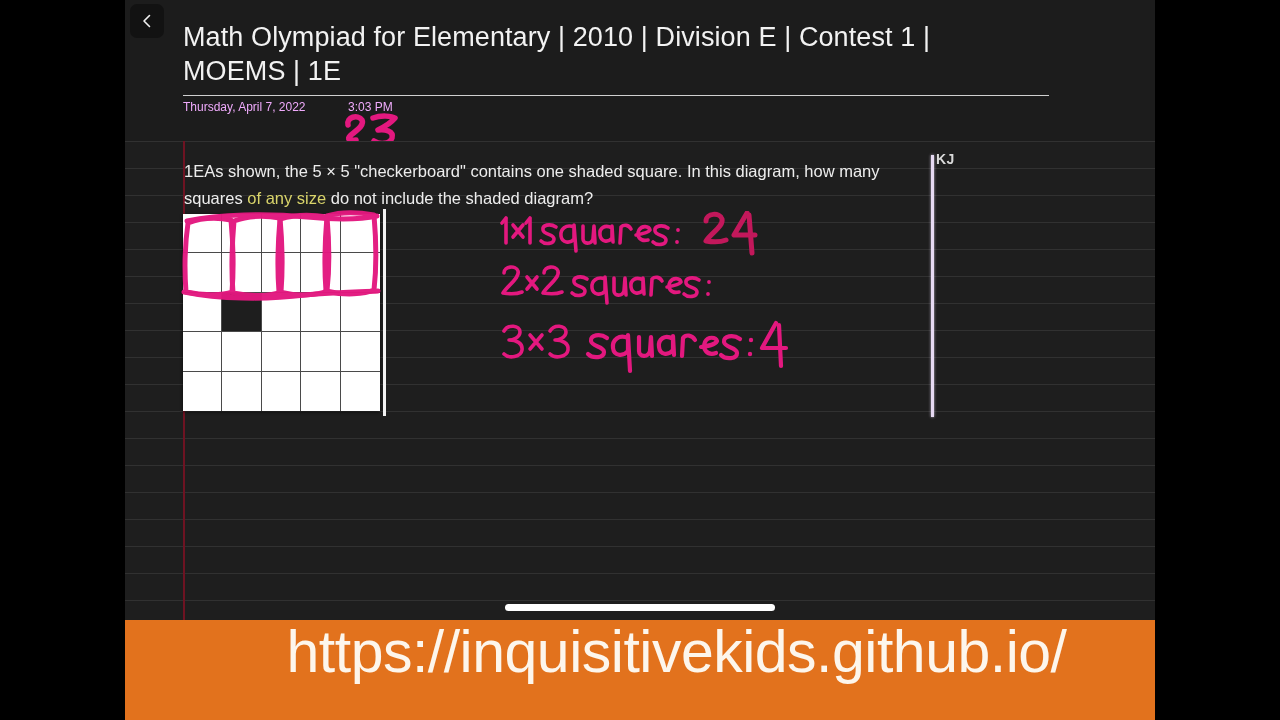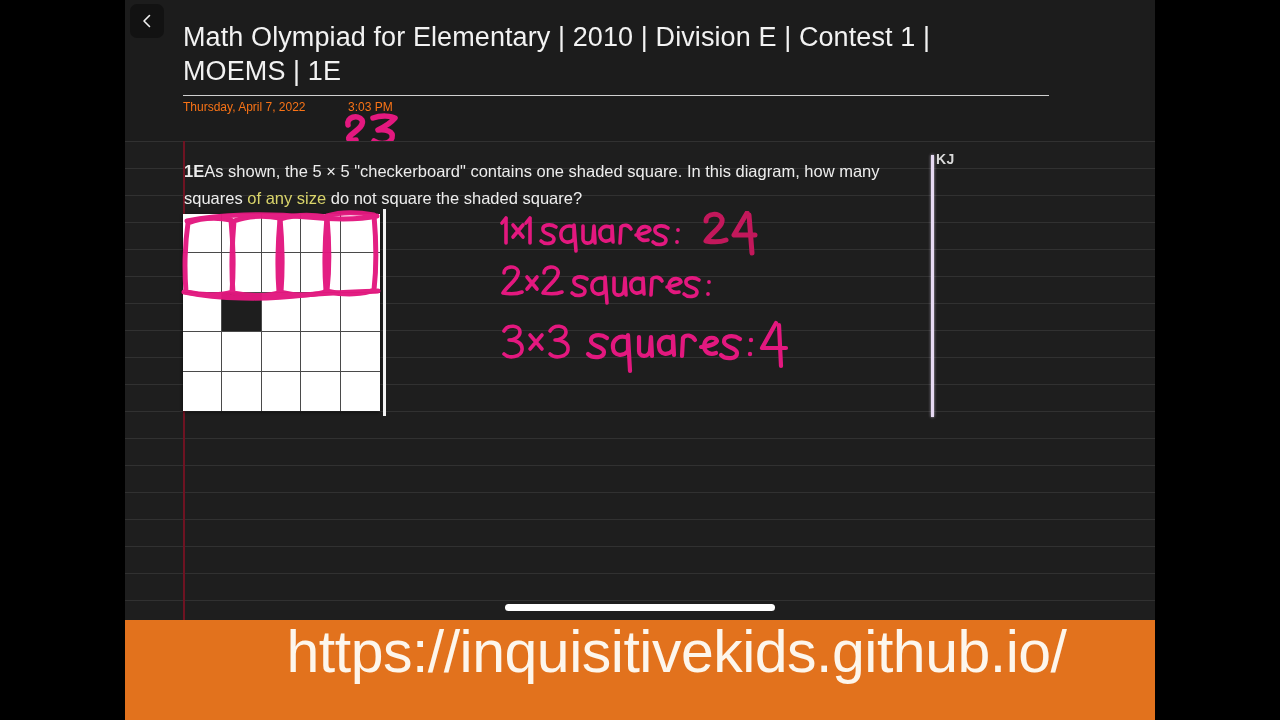--- a/index.html
+++ b/index.html
@@ -76,42 +76,42 @@
   #title-rule {
     position: absolute;
     left: 58px; top: 95px;
     width: 866px; height: 1px;
     background: #cfcfcf;
   }
   #meta {
     position: absolute;
     left: 58px; top: 99px;
     display: flex;
-    color: #f97316;
+    color: #f0abfc;
     font-size: 12px;
     line-height: 16px;
     justify-content: center;
   }
   #meta .date { width: 165px; }
   
   #hw-25 {
     position: absolute;
     left: 215px; top: 108px;
     pointer-events: none;
   }
   
   #problem {
     position: absolute;
     left: 59px; top: 17px;
     width: 700px;
     color: #ededed;
     font-size: 16.5px;
     line-height: 27px;
   }
-  #problem .lbl { font-weight: bold; margin-top: 7px; }
+  #problem .lbl { font-weight: normal; margin-top: 7px; }
   #problem .underlined {
     color: #d8d36a;
     border-bottom: 1.5px solid #c9c46a;
     padding-bottom: 18px;
   }
   
   #grid-wrap {
     position: absolute;
     left: 58px; top: 73px;
     width: 197px; height: 197px;
@@ -226,21 +226,21 @@
           </g>
         </svg>
       </div>
     </div>
 
     <div id="page">
       <div class="rules"></div>
       <div class="margin-line"></div>
 
       <div id="problem">
-        <span class="lbl">1E</span><span>As shown, the 5 × 5 "checkerboard" contains one shaded square. In this diagram, how many squares </span><span class="underlined">of any size</span><span> do not square the shaded square?</span>
+        <span class="lbl">1E</span><span>As shown, the 5 × 5 "checkerboard" contains one shaded square. In this diagram, how many squares </span><span class="underlined">of any size</span><span> do not include the shaded diagram?</span>
       </div>
 
       <div id="grid-wrap">
         <div id="grid">
           <div class="cell"></div>
           <div class="cell"></div>
           <div class="cell"></div>
           <div class="cell"></div>
           <div class="cell last-col"></div>
 

